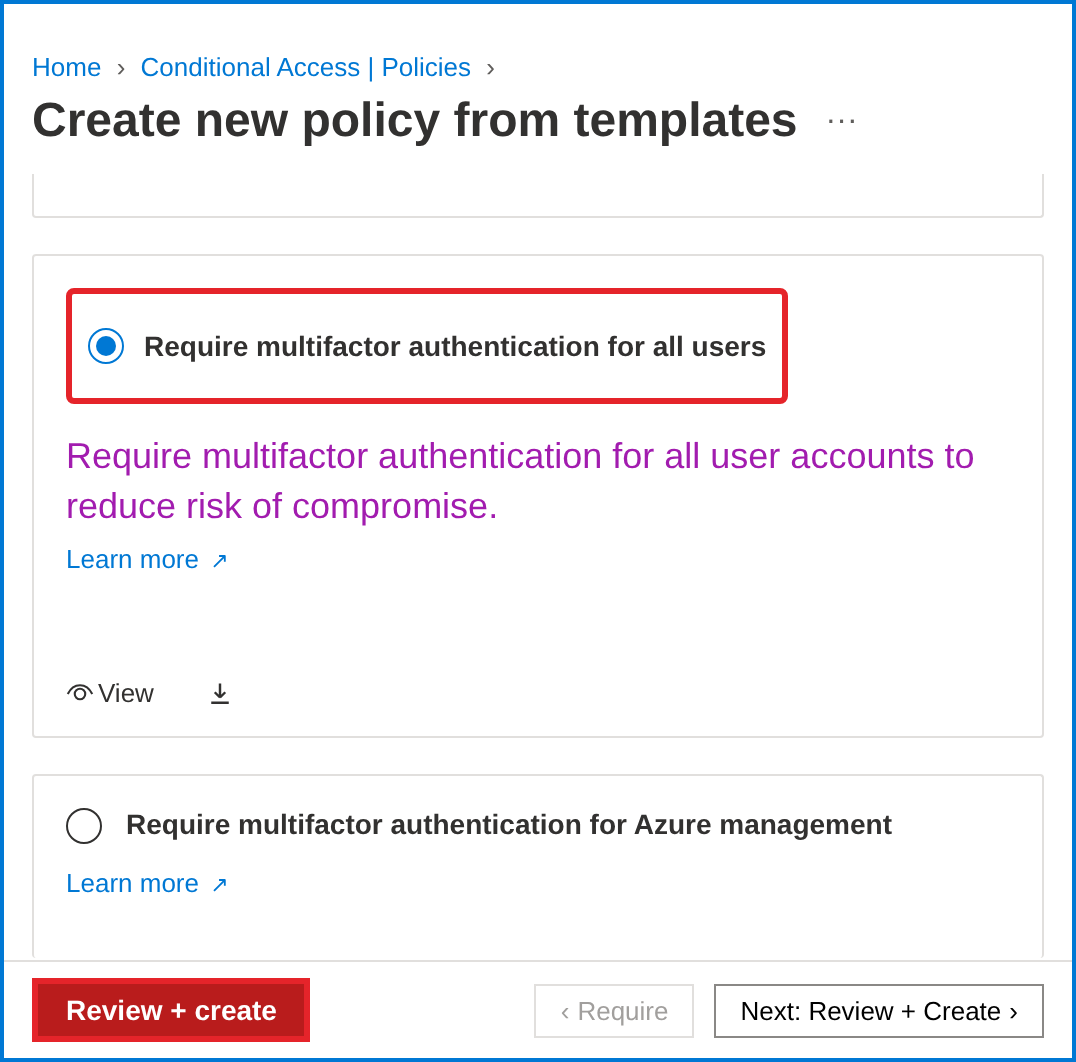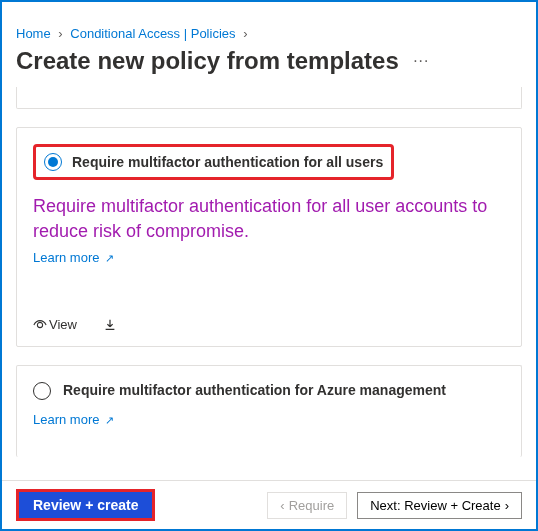--- a/index.html
+++ b/index.html
@@ -42,21 +42,21 @@
     }
     .card {
       border: 1px solid #e1dfdd;
       border-radius: 2px;
       padding: 16px 16px 14px 16px;
       margin-bottom: 18px;
     }
     .highlight-row {
       border: 3px solid #e5242a;
       border-radius: 4px;
-      padding: 6px 8px;
+      padding: 17px 8px;
       display: inline-flex;
       align-items: center;
       gap: 10px;
       margin-bottom: 14px;
     }
     .radio {
       width: 18px; height: 18px;
       border-radius: 50%;
       border: 1px solid #323130;
       display: inline-flex;
@@ -95,21 +95,21 @@
       position: absolute;
       bottom: 0; left: 0; right: 0;
       border-top: 1px solid #e1dfdd;
       display: flex;
       align-items: center;
       padding: 8px 14px;
       gap: 10px;
       background: #fff;
     }
     .primary-btn {
-      background: #1d4ed8;
+      background: #b91c1c;
       color: #fff;
       border: 3px solid #e5242a;
       padding: 5px 14px;
       font-size: 14px;
       font-weight: 600;
       cursor: pointer;
     }
     .spacer { flex: 1; }
     .nav-btn {
       border: 1px solid #8a8886;

